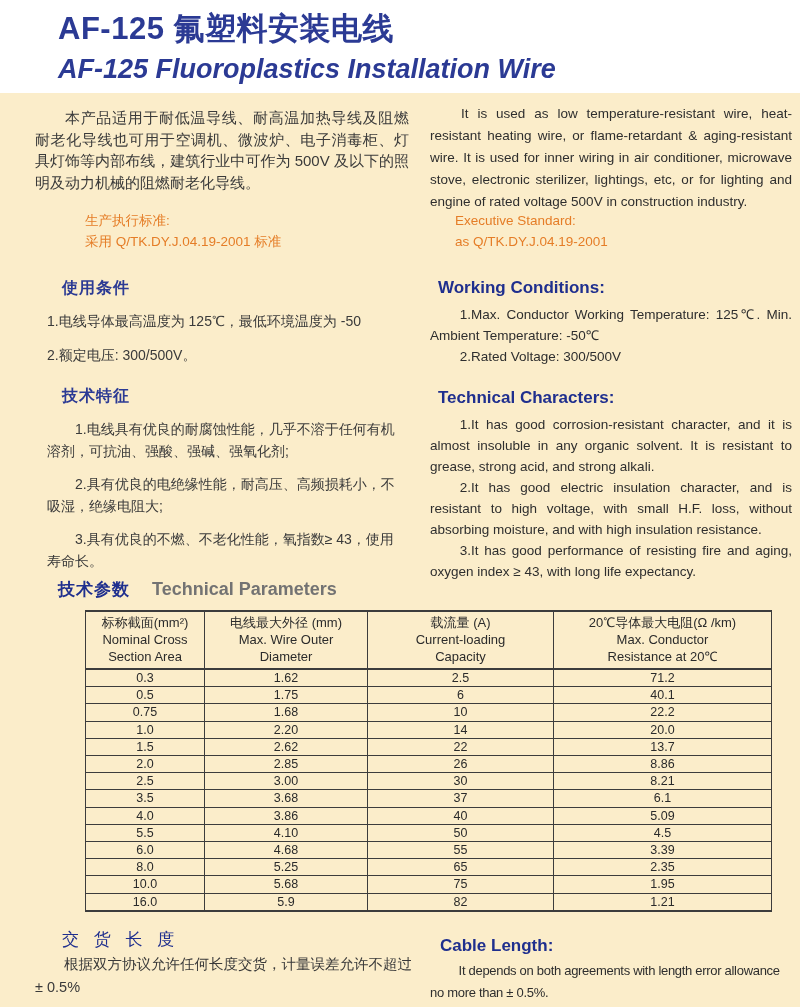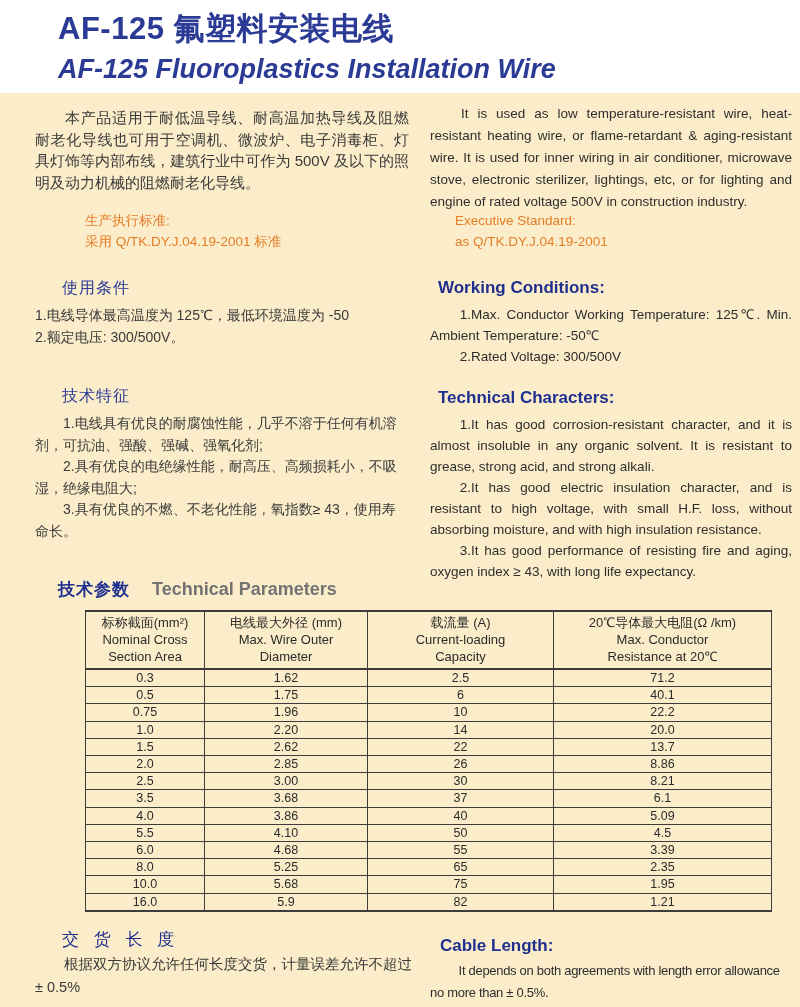--- a/index.html
+++ b/index.html
@@ -20,26 +20,26 @@
   .content{
     position:absolute;top:93px;left:0;width:800px;height:1004px;background:#fbedca;
   }
   .blk{position:absolute;}
   .zh-col{left:35px;width:374px;}
   .en-col{left:430px;width:362px;}
   .para-zh{font-size:15px;line-height:21.5px;text-indent:2em;color:#3a3a3a;text-align:justify;}
   .para-en{font-size:13.5px;line-height:22px;text-indent:2.3em;color:#2e2e2e;text-align:justify;}
   .standard{color:#e57d27;font-size:13.5px;line-height:21px;}
   .sec-title-zh{
-    font-size:16px;font-weight:normal;color:#2b3a94;margin:0 0 6px 27px;letter-spacing:1px;
+    font-size:16px;font-weight:bold;color:#2b3a94;margin:0 0 6px 27px;letter-spacing:1px;
   }
   .sec-title-en{
     font-size:17px;font-weight:bold;color:#1f2f8e;margin:0 0 6px 8px;
   }
-  .items-zh p{margin:0;font-size:14px;line-height:21.5px;color:#3a3a3a;}
+  .items-zh p{margin:12px;font-size:14px;line-height:21.5px;color:#3a3a3a;}
   .items-zh p.indent{text-indent:2em;}
   .items-en p{margin:0;font-size:13.5px;line-height:21px;color:#2e2e2e;text-indent:2.2em;text-align:justify;}
   .params-heading{position:absolute;top:485px;left:58px;white-space:nowrap;}
   .params-heading .zh{font-size:17px;font-weight:bold;color:#1f2f8e;letter-spacing:1px;}
   .params-heading .en{font-size:18px;font-weight:bold;color:#737373;margin-left:22px;}
   table.params{
     position:absolute;top:517px;left:85px;width:686px;
     border-collapse:collapse;table-layout:fixed;
     border-top:2px solid #3c3c3c;border-bottom:2px solid #3c3c3c;
     border-left:1px solid #3c3c3c;border-right:1px solid #3c3c3c;
@@ -173,21 +173,21 @@
           <td>71.2</td>
         </tr>
         <tr>
           <td>0.5</td>
           <td>1.75</td>
           <td>6</td>
           <td>40.1</td>
         </tr>
         <tr>
           <td>0.75</td>
-          <td>1.96</td>
+          <td>1.68</td>
           <td>10</td>
           <td>22.2</td>
         </tr>
         <tr>
           <td>1.0</td>
           <td>2.20</td>
           <td>14</td>
           <td>20.0</td>
         </tr>
         <tr>

